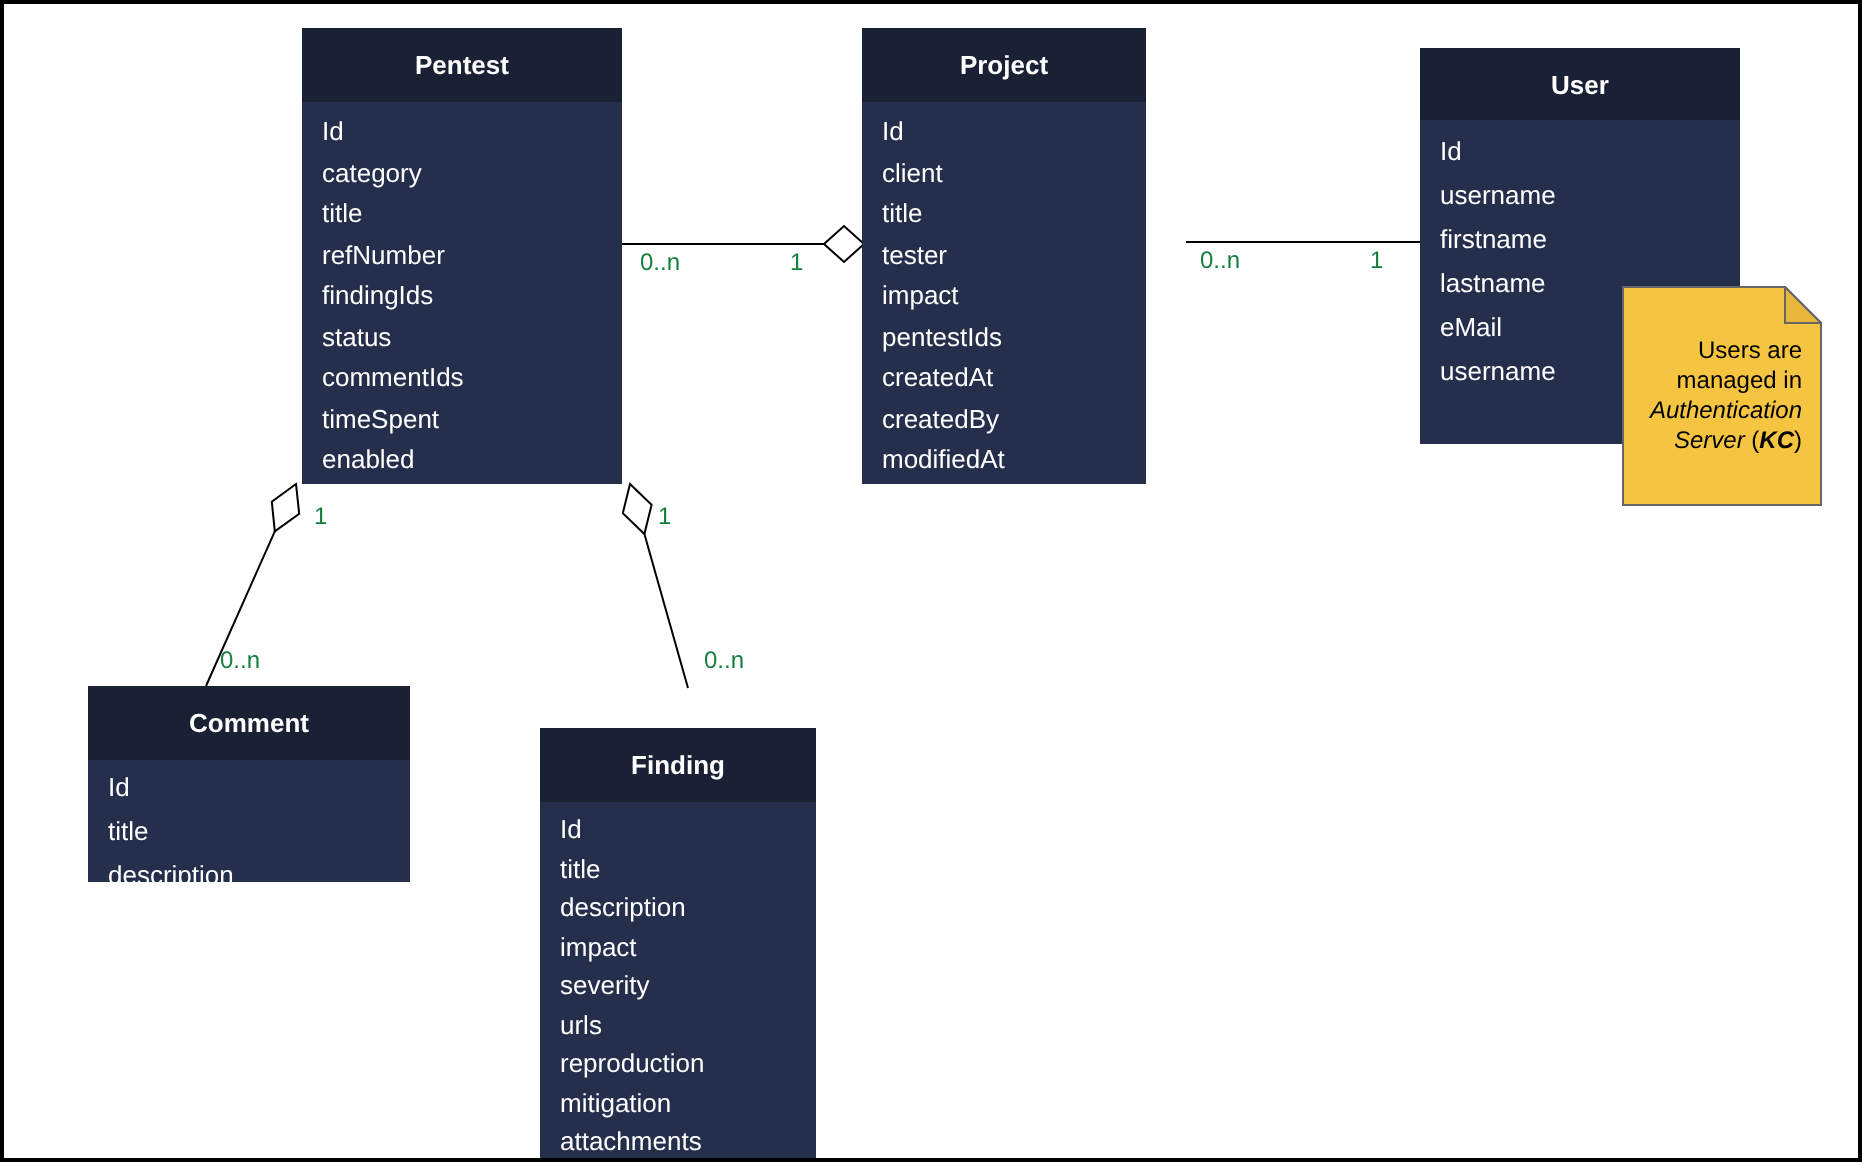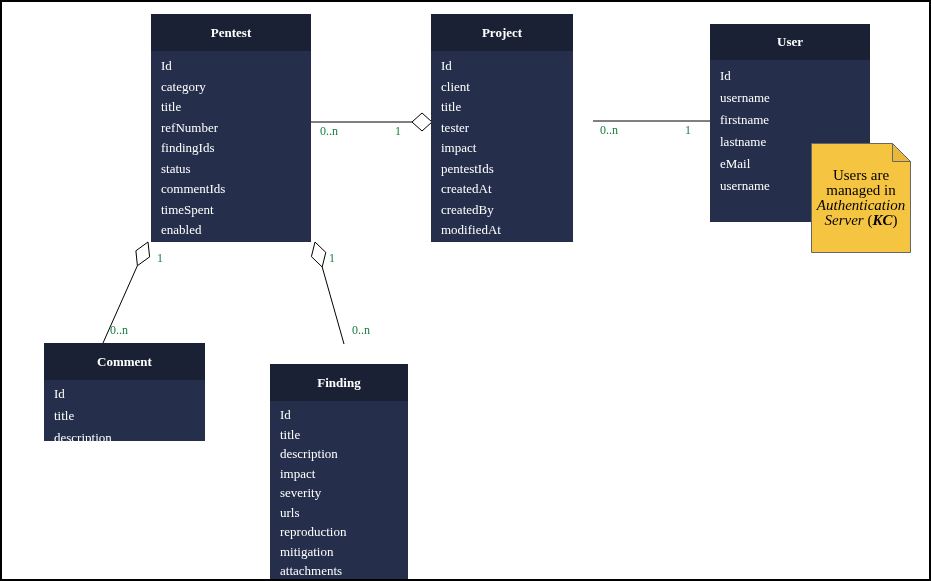--- a/index.html
+++ b/index.html
@@ -2,21 +2,21 @@
 <html><head>
 <meta charset="utf-8">
 <style>
   html,body{margin:0;padding:0;background:#fff;}
   .canvas{
     position:relative;
     width:931px;height:581px;
     box-sizing:border-box;
     border:2px solid #000;
     background:#ffffff;
-    font-family:Liberation Serif, serif;
+    font-family:Liberation Sans, sans-serif;
     overflow:hidden;
     padding-left:28px;
   }
   .wires{position:absolute;left:0;top:0;z-index:1;}
   .wires line{stroke:#000000;stroke-width:1;}
   .wires polygon{fill:#ffffff;stroke:#000000;stroke-width:1;}
   .entity{
     position:absolute;z-index:2;
     background:#252f4c;
     color:#ffffff;
@@ -41,22 +41,22 @@
     font-size:12px;color:#15803d;line-height:12px;
     white-space:nowrap;
   }
   .note{
     position:absolute;z-index:4;
   }
   .note-shape{position:absolute;left:0;top:0;}
   .note-text{
     position:absolute;left:0;top:0;right:0;bottom:0;
     display:flex;align-items:center;justify-content:center;
-    text-align:center;
-    font-size:15px;line-height:15px;color:#000;
+    text-align:right;
+    font-size:12px;line-height:15px;color:#000;
     padding:4px 10px;box-sizing:border-box;
   }
   .seg-italic{font-style:italic;}
   .seg-bold-italic{font-style:italic;font-weight:bold;}
 </style>
 </head>
 <body>
 
 <div class="canvas">
 

